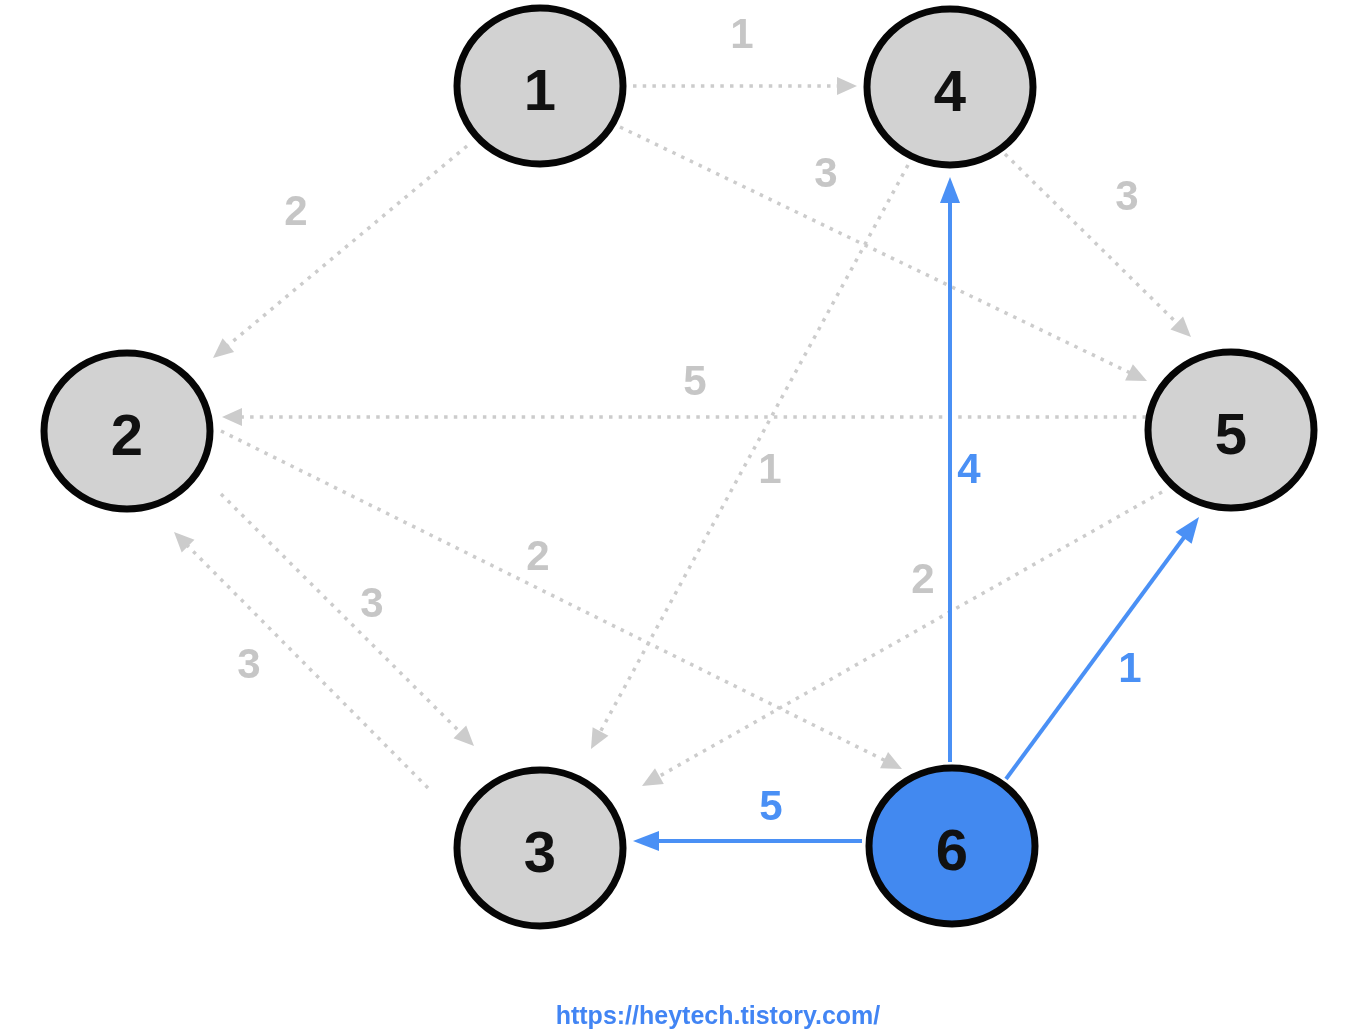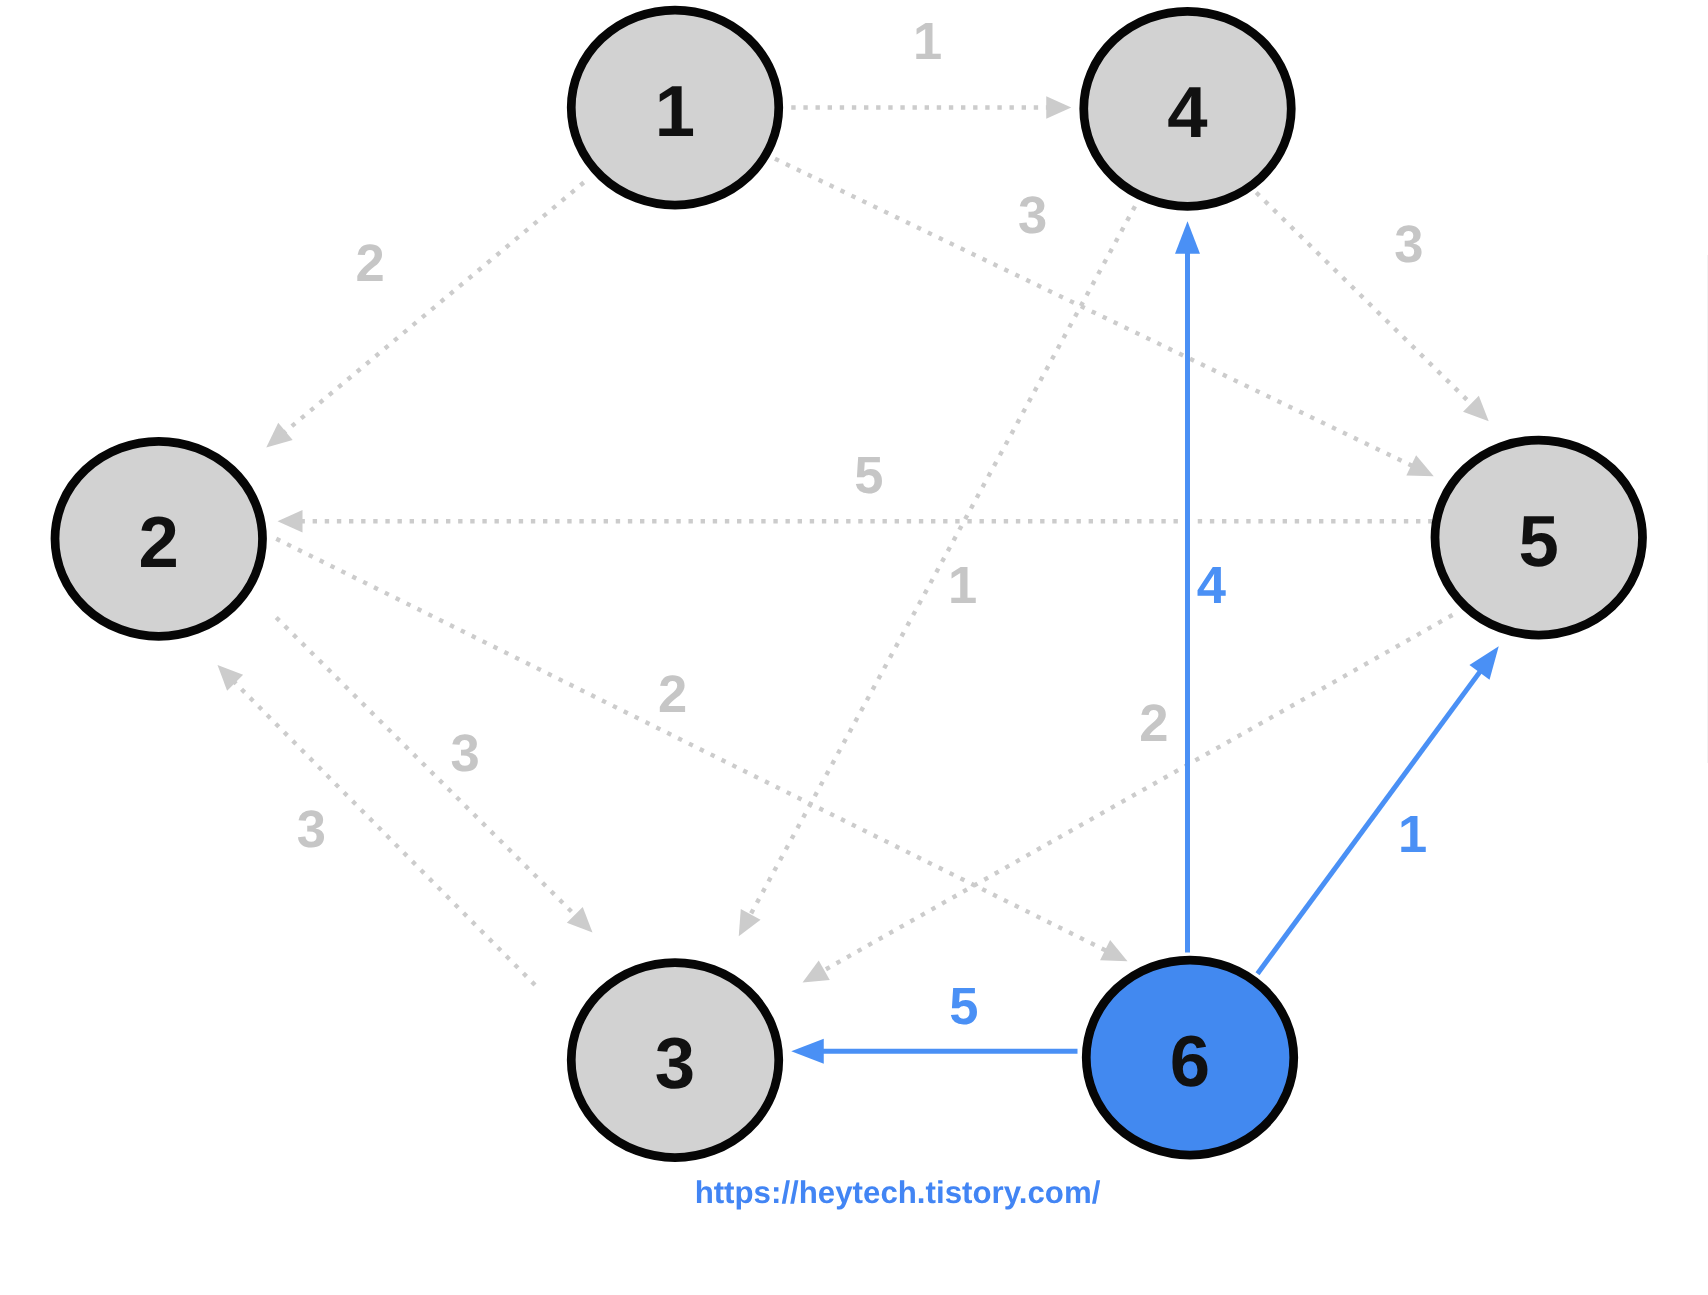--- a/index.html
+++ b/index.html
@@ -6,21 +6,21 @@
   .stage{
     position:relative;
     width:1366px;height:1036px;
     background:#ffffff;
     overflow:hidden;
     font-family:"Liberation Sans", sans-serif;
   }
   #graph-svg{position:absolute;left:0;top:0;}
   .footer-link{
     position:absolute;
-    top:940px;
+    top:1001px;
     left:718px;
     transform:translateX(-50%);
     font-size:25px;
     font-weight:700;
     color:#4285f4;
     text-decoration:none;
     white-space:nowrap;
   }
 </style>
 </head>

